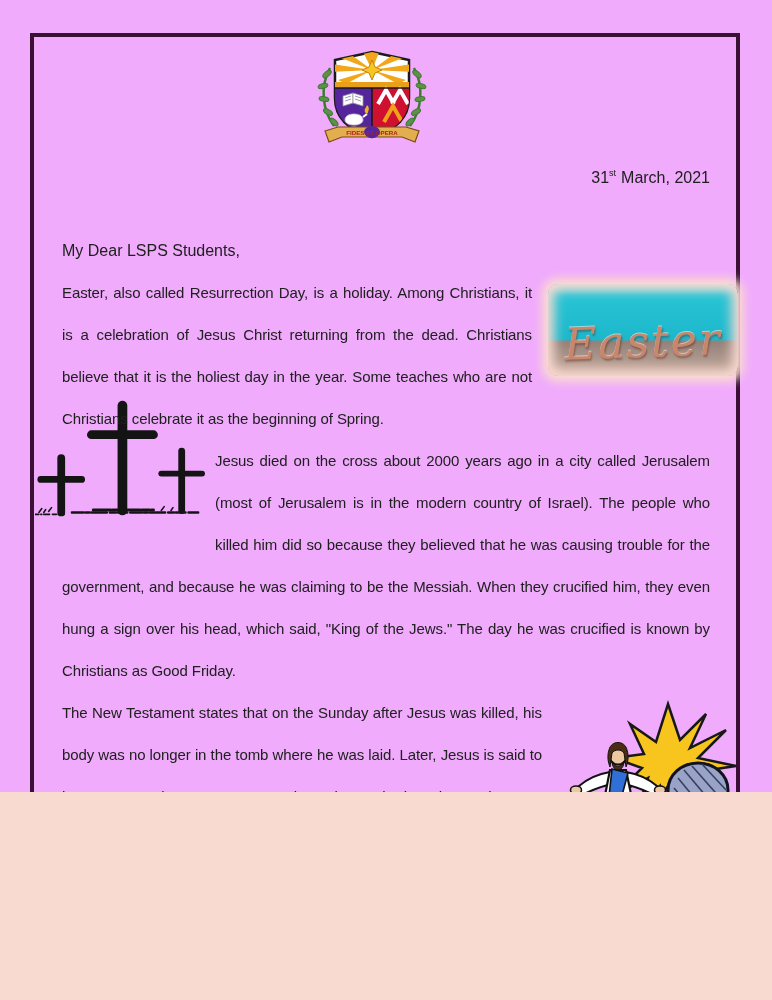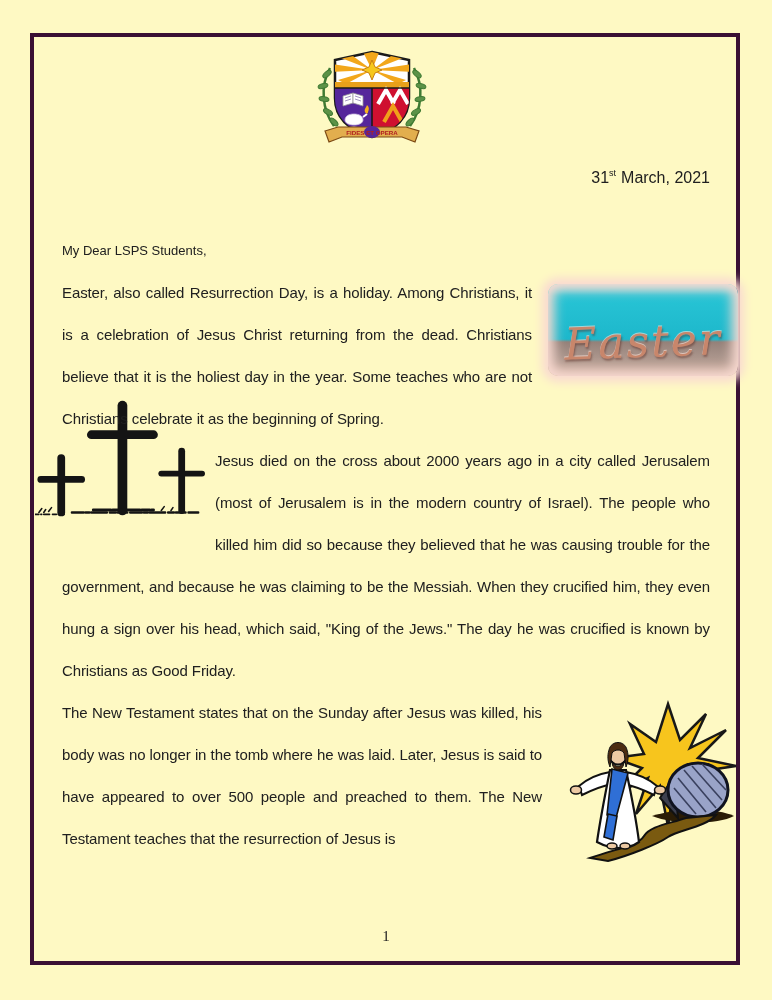--- a/index.html
+++ b/index.html
@@ -1,25 +1,25 @@
 <!DOCTYPE html>
 <html><head>
 <meta charset="utf-8">
 <style>
   html,body{margin:0;padding:0;background:#f9dad1;}
-  .page{position:relative;width:772px;height:1000px;background:#fef9c3;overflow:hidden;
+  .page{position:relative;width:772px;height:792px;background:#f0abfc;overflow:hidden;
         font-family:"Liberation Sans",sans-serif;color:#202020;}
   .border-frame{position:absolute;left:30px;top:33px;width:710px;height:932px;
         border:4px solid #3a1034;box-sizing:border-box;pointer-events:none;}
   .content{position:absolute;left:62px;top:0;width:648px;}
   .crest-wrap{margin-top:46px;text-align:center;transform:translateX(-14px);height:100px;}
   .date-line{margin-top:16px;text-align:right;font-size:16px;line-height:22px;}
   .date-line sup{font-size:9px;vertical-align:7px;}
   .date-rest{margin-left:5px;}
-  .salutation{margin-top:41px;font-size:13px;line-height:42px;}
+  .salutation{margin-top:41px;font-size:16px;line-height:42px;}
   p.para{margin:0;font-size:15px;line-height:42px;text-align:justify;letter-spacing:-0.1px;}
   p.para .ptext{white-space:normal;}
   .p1{margin-top:8px;}
   .p2{margin-top:67px;}
   .p3{margin-top:12px;}
   .easter-photo{float:right;position:relative;width:190px;height:92px;margin:12px -28px 10px 16px;
         border-radius:10px;
         background:linear-gradient(180deg,#7fd4dc 0%,#27c4d5 12%,#1db7cb 60%,#958179 63%,#a8938a 78%,#c9ab9c 100%);
         box-shadow:inset 0 0 12px 6px #f9dad1, 0 0 10px 6px #f9dad1;}
   .easter-word{position:absolute;left:0;right:0;bottom:4px;text-align:center;

